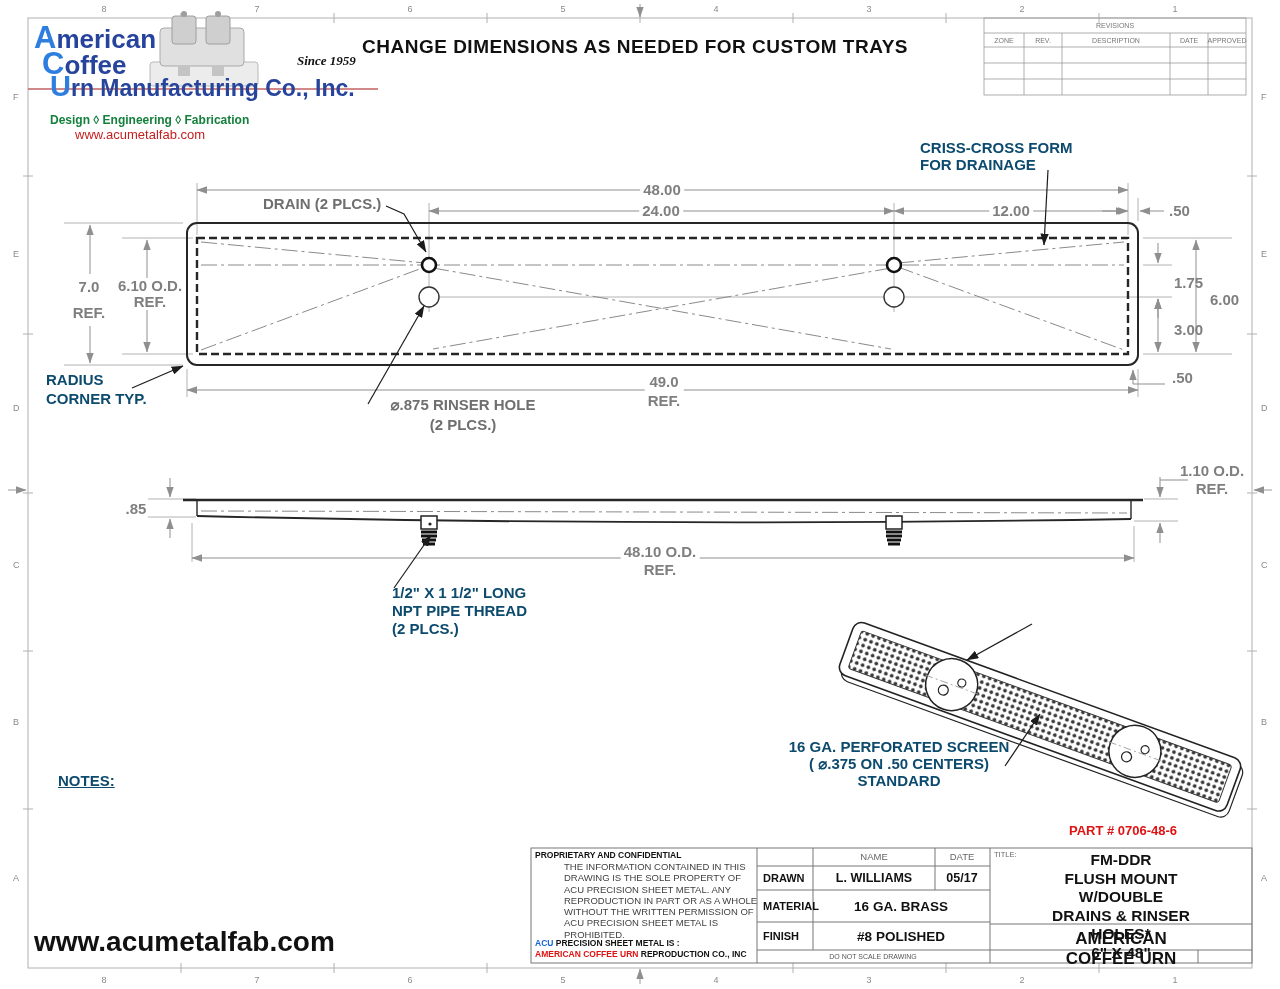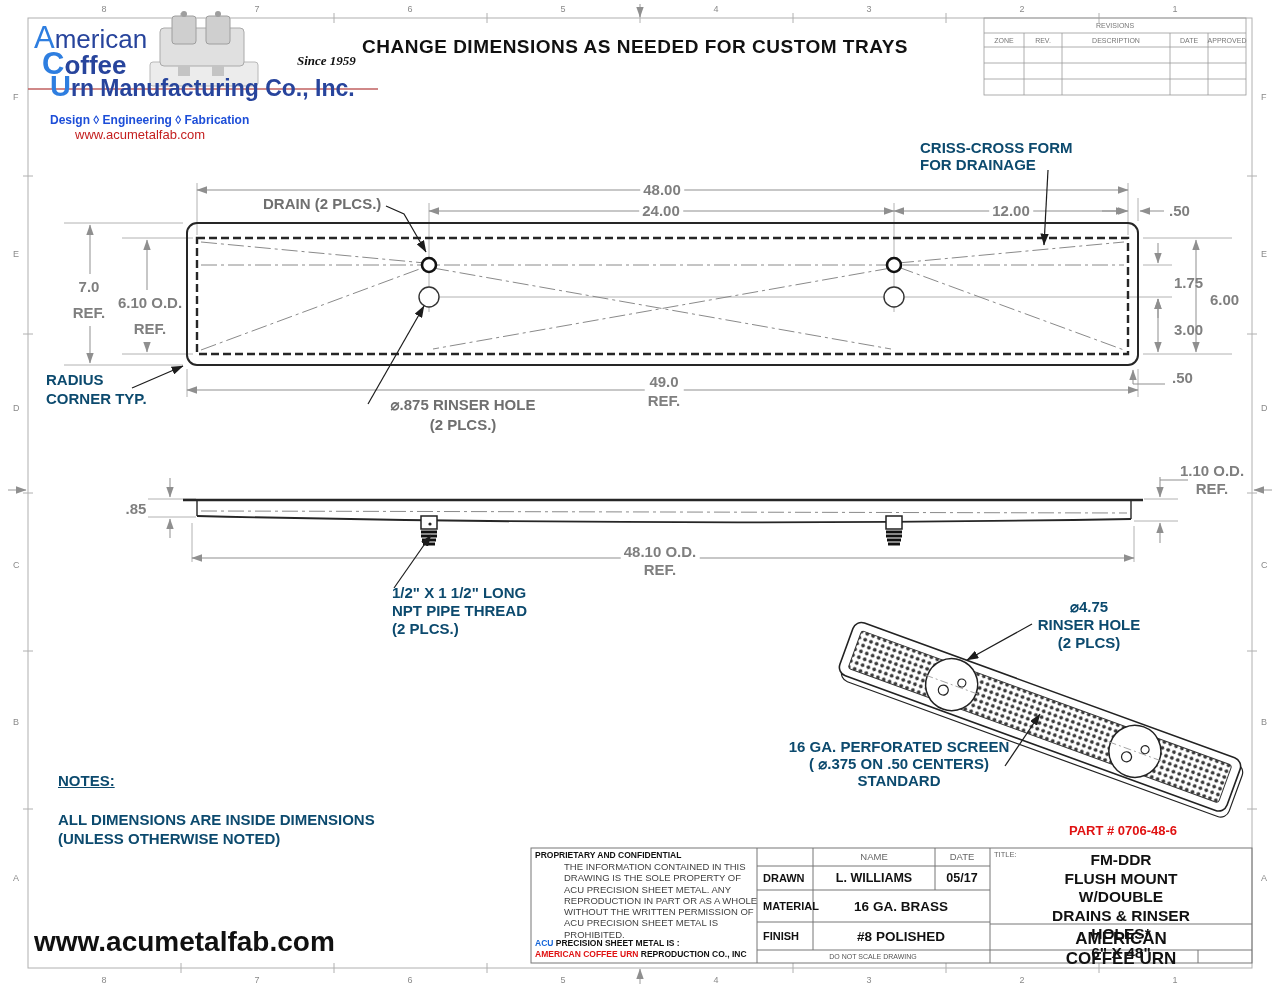--- a/index.html
+++ b/index.html
@@ -257,46 +257,46 @@
 <div class="t zone" style="left:13px;top:717px">B</div>
 <div class="t zone" style="left:13px;top:873px">A</div>
 
 <div class="t zone" style="left:1261px;top:92px">F</div>
 <div class="t zone" style="left:1261px;top:249px">E</div>
 <div class="t zone" style="left:1261px;top:403px">D</div>
 <div class="t zone" style="left:1261px;top:560px">C</div>
 <div class="t zone" style="left:1261px;top:717px">B</div>
 <div class="t zone" style="left:1261px;top:873px">A</div>
 
-<div class="t" style="left:34px;top:20px;font-size:26px;font-weight:normal;color:#27449c"><span class="t-init" style="font-size:31px;color:#2e7ee0">A</span><span>merican</span></div>
+<div class="t" style="left:34px;top:20px;font-size:26px;font-weight:bold;color:#27449c"><span class="t-init" style="font-size:31px;color:#2e7ee0">A</span><span>merican</span></div>
 <div class="t" style="left:42px;top:46px;font-size:26px;font-weight:bold;color:#27449c"><span style="font-size:31px;color:#2e7ee0">C</span><span>offee</span></div>
 <div class="t" style="left:50px;top:70px;font-size:23px;font-weight:bold;color:#27449c"><span style="font-size:29px;color:#2e7ee0">U</span><span>rn Manufacturing Co., Inc.</span></div>
 <div class="t" style="left:297px;top:54px;font-size:13px;font-weight:bold;font-style:italic;color:#111;font-family:'Liberation Serif',serif">Since 1959</div>
-<div class="t" style="left:50px;top:114px;font-size:12px;font-weight:bold;color:#1d4ed8">Design  ◊  Engineering  ◊  Fabrication</div>
+<div class="t" style="left:50px;top:114px;font-size:12px;font-weight:bold;color:#15803d">Design  ◊  Engineering  ◊  Fabrication</div>
 <div class="t" style="left:75px;top:128px;font-size:13px;color:#c42020">www.acumetalfab.com</div>
 
 <div class="t ctr" style="left:635px;top:36px;font-size:19px;font-weight:bold;color:#111;letter-spacing:0.5px">CHANGE DIMENSIONS AS NEEDED FOR CUSTOM TRAYS</div>
 
 <div class="t rev ctr" style="left:1115px;top:22px">REVISIONS</div>
 <div class="t rev ctr" style="left:1004px;top:37px">ZONE</div>
 <div class="t rev ctr" style="left:1043px;top:37px">REV.</div>
 <div class="t rev ctr" style="left:1116px;top:37px">DESCRIPTION</div>
 <div class="t rev ctr" style="left:1189px;top:37px">DATE</div>
 <div class="t rev ctr" style="left:1227px;top:37px">APPROVED</div>
 
 <div class="t dim bg ctr" style="left:662px;top:181px">48.00</div>
 <div class="t dim bg ctr" style="left:661px;top:202px">24.00</div>
 <div class="t dim bg ctr" style="left:1011px;top:202px">12.00</div>
 <div class="t dim" style="left:1169px;top:202px">.50</div>
 <div class="t dim" style="left:1174px;top:274px">1.75</div>
 <div class="t dim" style="left:1210px;top:291px">6.00</div>
 <div class="t dim" style="left:1174px;top:321px">3.00</div>
 <div class="t dim bg ctr" style="left:89px;top:274px;line-height:26px">7.0
 REF.</div>
-<div class="t dim bg ctr" style="left:150px;top:290px;line-height:26px">6.10 O.D.
+<div class="t dim bg ctr" style="left:150px;top:278px;line-height:16px">6.10 O.D.
 REF.</div>
 <div class="t dim bg ctr" style="left:664px;top:372px;line-height:19px">49.0
 REF.</div>
 <div class="t dim" style="left:1172px;top:369px">.50</div>
 
 <div class="t lblg" style="left:263px;top:195px">DRAIN (2 PLCS.)</div>
 <div class="t lbl" style="left:920px;top:139px;line-height:17px;font-size:15px">CRISS-CROSS FORM
 FOR DRAINAGE</div>
 <div class="t lbl" style="left:46px;top:370px;line-height:19px;font-size:15px">RADIUS
 CORNER TYP.</div>
@@ -305,30 +305,25 @@
 
 <div class="t dim rt" style="left:112px;top:500px;width:48px">.85</div>
 <div class="t dim ctr" style="left:1212px;top:462px;line-height:18px">1.10 O.D.
 REF.</div>
 <div class="t dim bg ctr" style="left:660px;top:543px;line-height:18px">48.10 O.D.
 REF.</div>
 <div class="t lbl" style="left:392px;top:584px;line-height:18px;font-size:15px">1/2" X 1 1/2" LONG
 NPT PIPE THREAD
 (2 PLCS.)</div>
 
-<div class="t lbl ctr" style="left:1089px;top:598px;line-height:18px;font-size:15px">⌀4.75
-RINSER HOLE
-(2 PLCS)</div>
 <div class="t lbl ctr" style="left:899px;top:738px;line-height:17px;font-size:15px">16 GA. PERFORATED SCREEN
 ( ⌀.375 ON .50 CENTERS)
 STANDARD</div>
 
 <div class="t lbl" style="left:58px;top:772px;font-size:15px;text-decoration:underline">NOTES:</div>
-<div class="t lbl" style="left:58px;top:810px;font-size:15px;line-height:19px">ALL DIMENSIONS ARE INSIDE DIMENSIONS
-(UNLESS OTHERWISE NOTED)</div>
 
 <div class="t red rt" style="left:1000px;top:824px;width:246px;font-size:13px;font-weight:bold">PART # 0706-48-6</div>
 <div class="t" style="left:34px;top:926px;font-size:28px;font-weight:bold;color:#111">www.acumetalfab.com</div>
 
 <div class="t" style="left:535px;top:851px;font-size:8.5px;font-weight:bold;color:#111">PROPRIETARY AND CONFIDENTIAL</div>
 <div class="t" style="left:564px;top:861px;font-size:9.5px;line-height:11.3px;color:#3f3f3f">THE INFORMATION CONTAINED IN THIS
 DRAWING IS THE SOLE PROPERTY OF
 ACU PRECISION SHEET METAL.  ANY
 REPRODUCTION IN PART OR AS A WHOLE
 WITHOUT THE WRITTEN PERMISSION OF

